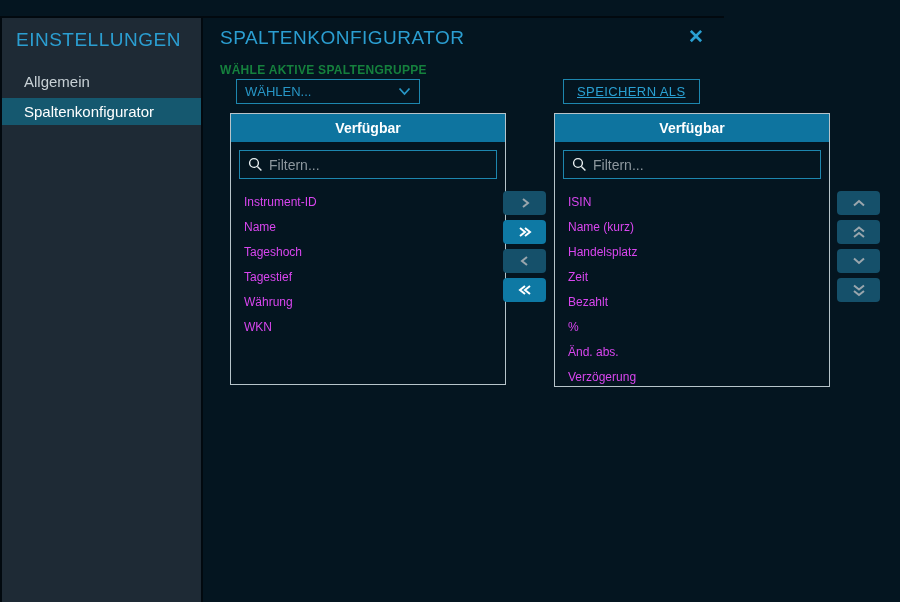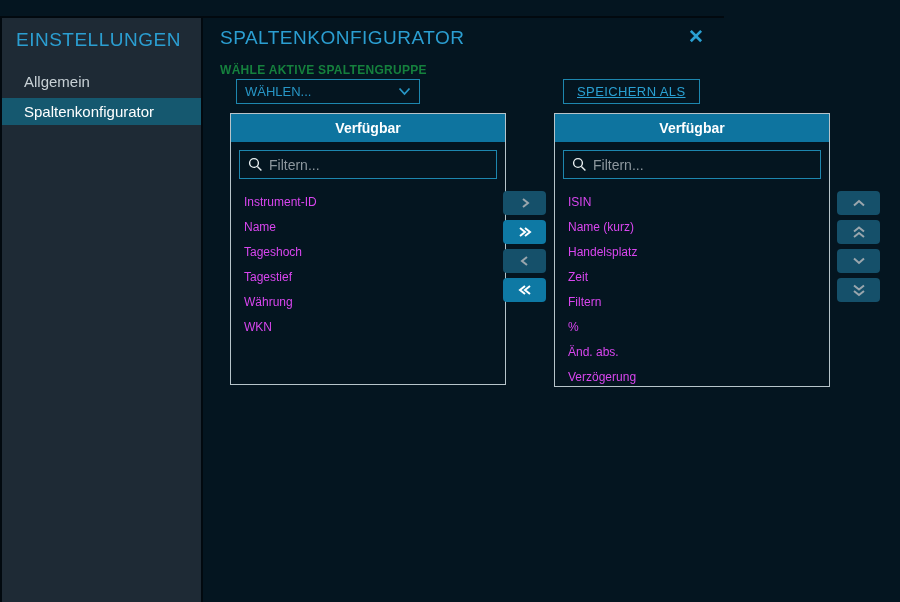--- a/index.html
+++ b/index.html
@@ -147,21 +147,21 @@
             <line x1="9.4" y1="9.4" x2="13.4" y2="13.4" stroke="#e9eff1" stroke-width="1.4"></line>
           </svg>
         <input class="filter-input" placeholder="Filtern..." style="">
       </div>
       <div class="item-list">
 
       <div class="list-item">ISIN</div>
           <div class="list-item">Name (kurz)</div>
           <div class="list-item">Handelsplatz</div>
           <div class="list-item">Zeit</div>
-          <div class="list-item">Filtern</div>
+          <div class="list-item">Bezahlt</div>
           <div class="list-item">%</div>
           <div class="list-item">Änd. abs.</div>
           <div class="list-item">Verzögerung</div>
         </div>
     </section>
 
     <div class="btn-col reorder">
       <button class="chev-btn disabled">
         <svg width="14" height="10" viewBox="0 0 14 10">
             <polyline class="stroke-off" points="2,7.5 7,3 12,7.5" fill="none" stroke-width="2"></polyline>

